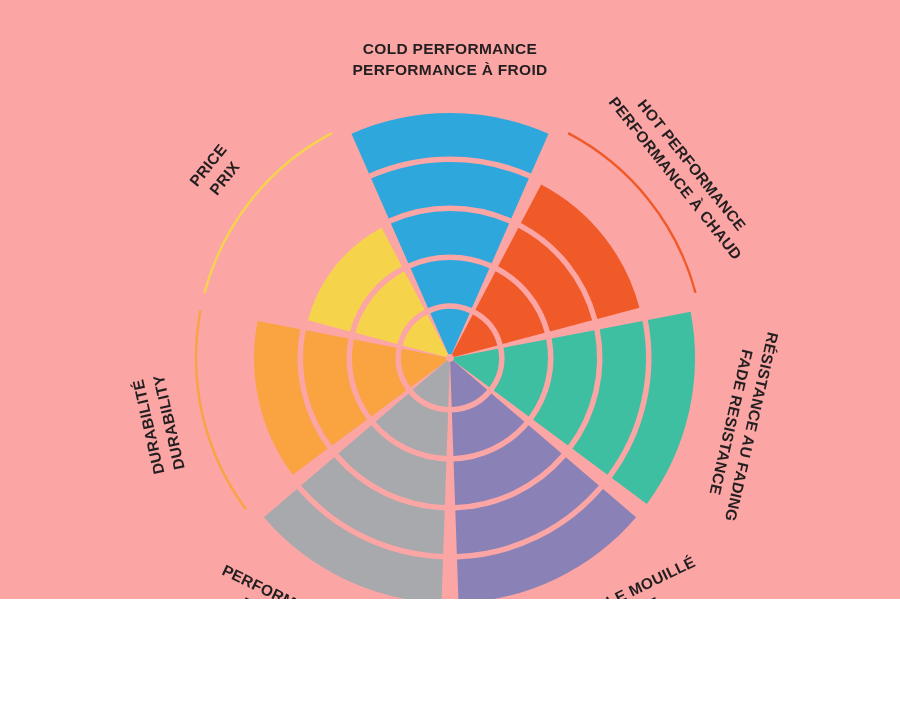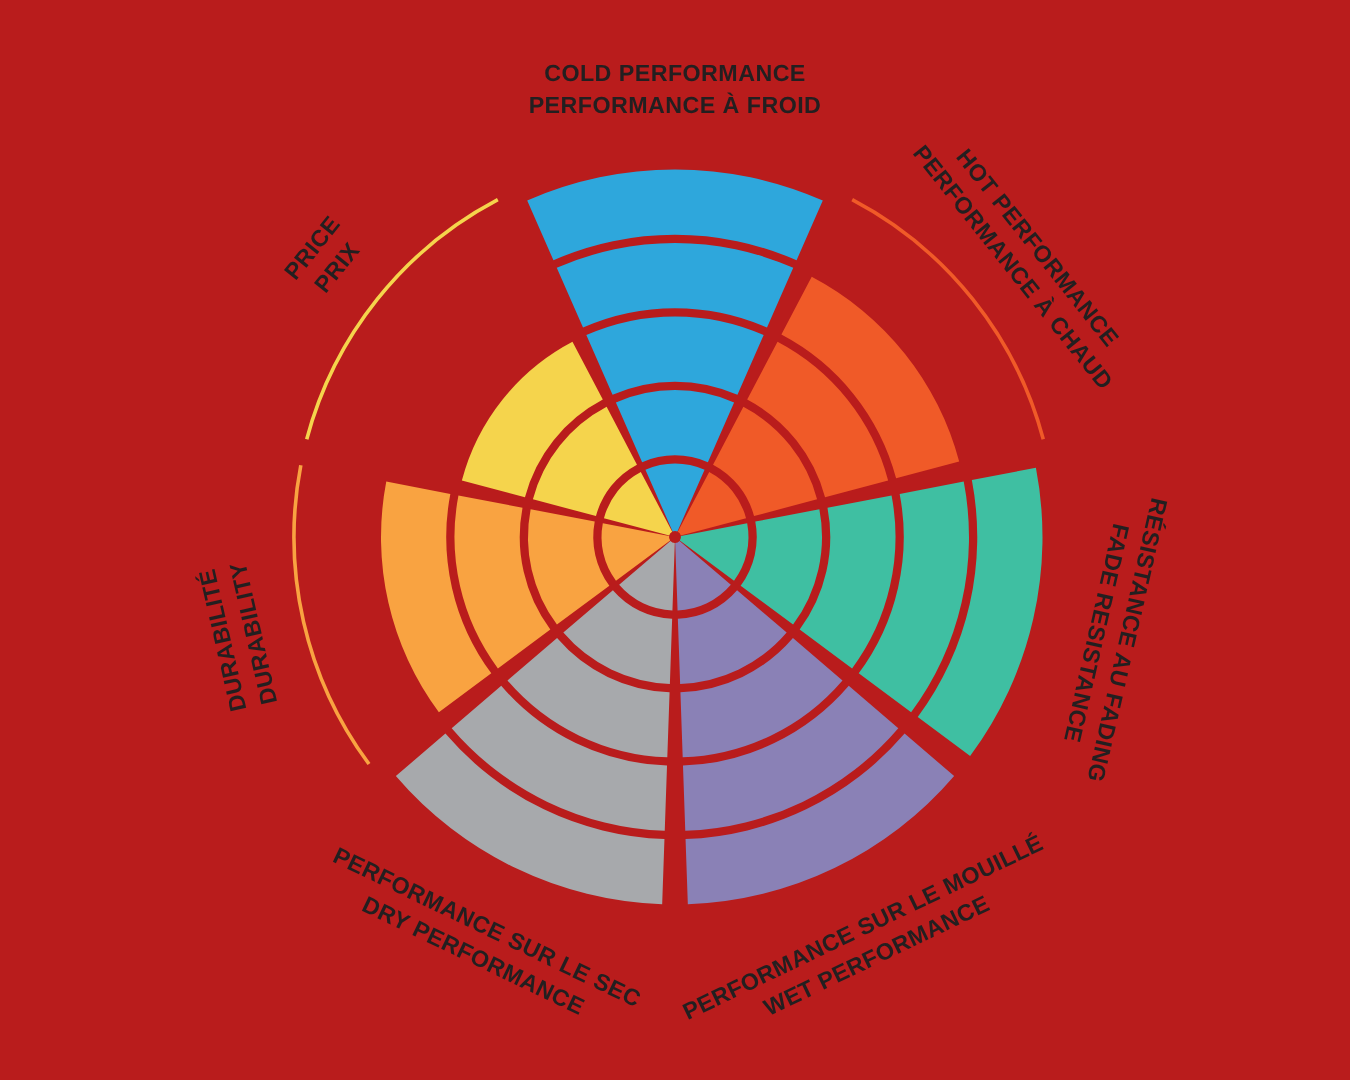--- a/index.html
+++ b/index.html
@@ -3,22 +3,22 @@
 <meta charset="utf-8">
 <style>
   html, body {
     margin: 0;
     padding: 0;
     background: #ffffff;
   }
   .stage {
     position: relative;
     width: 900px;
-    height: 720px;
-    background: #b91c1c;
+    height: 599px;
+    background: #fca5a5;
     overflow: hidden;
   }
   svg text {
     font-family: "Liberation Sans", "DejaVu Sans", sans-serif;
     font-weight: 700;
     font-size: 15.5px;
     letter-spacing: 0.3px;
   }
 </style>
 </head>

